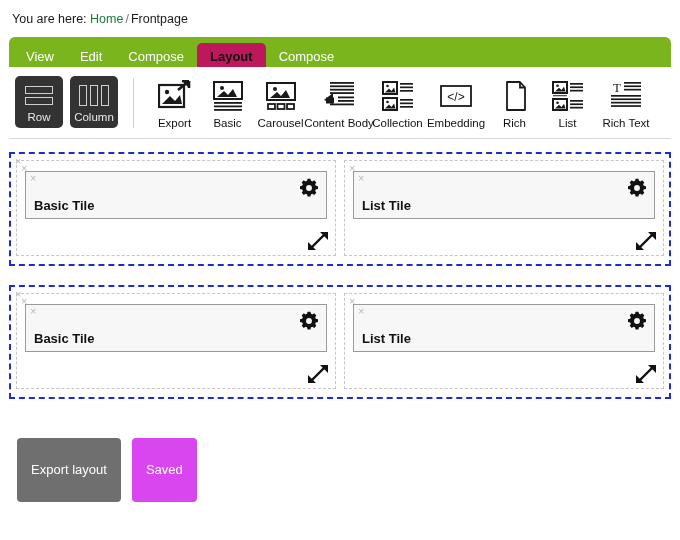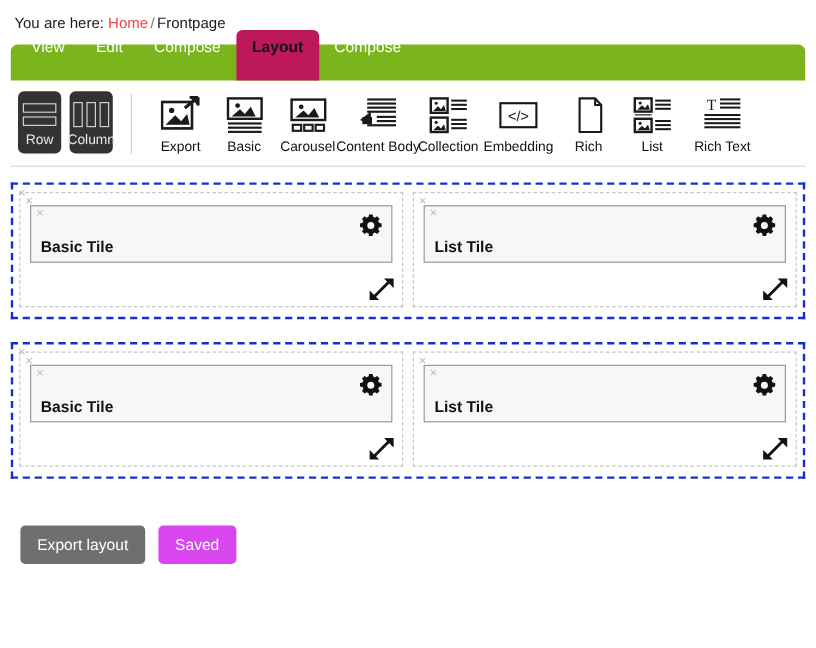--- a/index.html
+++ b/index.html
@@ -18,21 +18,21 @@
 
   
   .breadcrumb {
     padding: 11px 0 0 12px;
     font-size: 12.5px;
     color: #1a1a1a;
     line-height: 16px;
     white-space: nowrap;
   }
   .breadcrumb .bc-link {
-    color: #ef4444;
+    color: #15803d;
     text-decoration: none;
     text-align: right;
   }
   .breadcrumb .bc-sep {
     color: #777777;
     margin: 0 2px;
   }
   .breadcrumb .bc-current { color: #1a1a1a; }
 
   
@@ -42,21 +42,21 @@
     border-radius: 6px 6px 0 0;
     height: 30px;
     display: flex;
     align-items: flex-end;
     padding: 0 0 0 4px;
     box-sizing: border-box;
   }
   .tab {
     font-size: 13px;
     color: #ffffff;
-    padding: 5px 13px 20px 13px;
+    padding: 5px 13px 2px 13px;
     line-height: 17px;
     cursor: pointer;
     white-space: nowrap;
     border-radius: 5px 5px 0 0;
     margin-bottom: 0;
   }
   .tab.active {
     background: #be185d;
     color: #111111;
     font-weight: bold;
@@ -83,21 +83,21 @@
   }
   .tool-group-tiles {
     display: flex;
     gap: 0px;
     align-items: flex-start;
     flex: 1;
   }
 
   
   .btn-dark {
-    width: 36px;
+    width: 48px;
     height: 52px;
     background: #333333;
     border-radius: 5px;
     display: flex;
     flex-direction: column;
     align-items: center;
     justify-content: center;
     cursor: pointer;
     box-sizing: border-box;
     padding-top: 3px;
@@ -237,21 +237,21 @@
     padding: 20px 0 0 17px;
     display: flex;
     gap: 11px;
   }
   .btn {
     border: none;
     border-radius: 4px;
     color: #ffffff;
     font-size: 13px;
     font-family: "Liberation Sans", sans-serif;
-    padding: 8px 14px;
+    padding: 24px 14px;
     cursor: pointer;
     line-height: 16px;
   }
   .btn-grey { background: #6f6f6f; }
   .btn-green { background: #d946ef; }
 </style>
 </head>
 <body>
 
 <div class="breadcrumb">

